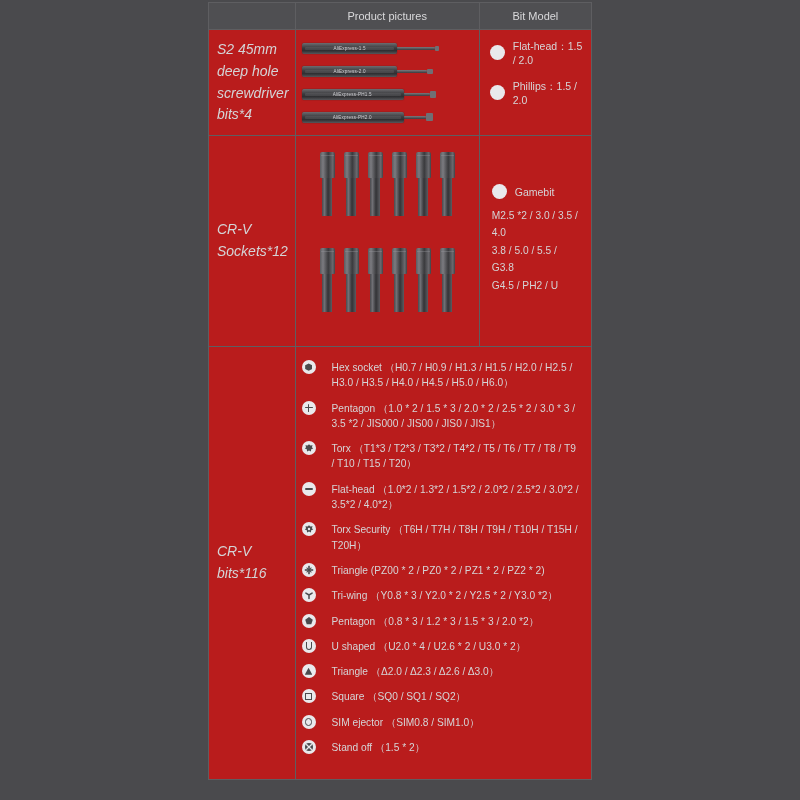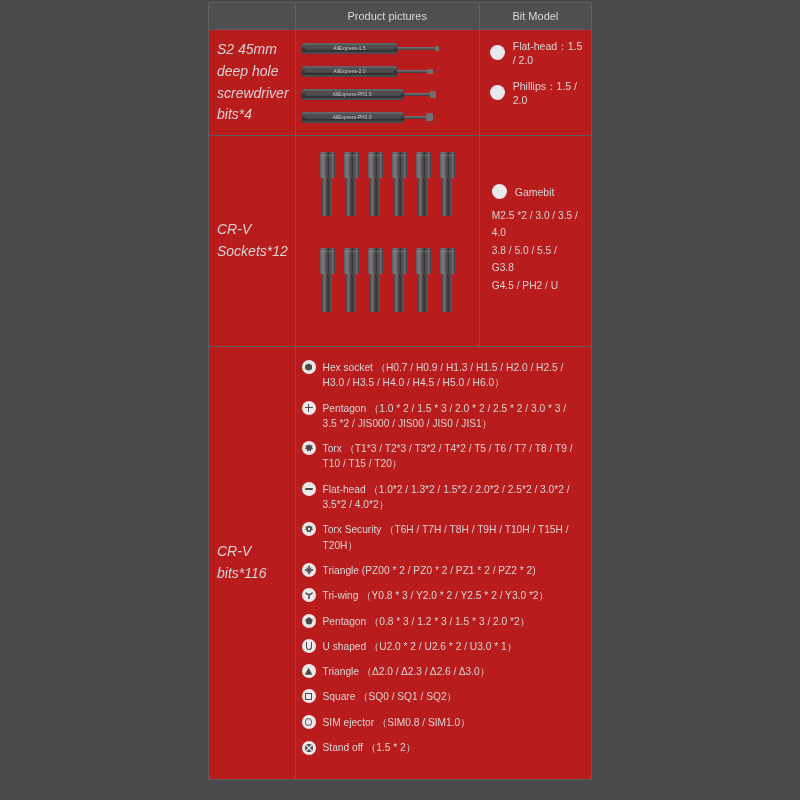--- a/index.html
+++ b/index.html
@@ -158,25 +158,25 @@
     border-radius: 1px;
   }
 
   
   td.bits-cell {
     vertical-align: top;
     padding: 12px 10px 12px 6px;
   }
   .bit-item {
     display: flex;
-    gap: 7px;
+    gap: 16px;
     align-items: flex-start;
     margin-bottom: 9px;
   }
-  .bit-item:last-child { margin-bottom: 12px; align-items: center; }
+  .bit-item:last-child { margin-bottom: 12px; }
   .bit-text {
     font-size: 10.2px;
     line-height: 1.5;
     color: #d5d5d7;
     padding-top: 1px;
   }
   .bit-text b { font-weight: normal; }
 
   
   .ico {
@@ -502,21 +502,21 @@
                   <path d="M7 3 L10.8 5.7 L9.3 10.2 L4.7 10.2 L3.2 5.7 Z" fill="#4a4a4d"></path>
                 </svg>
             </span>
             <span class="bit-text"><b>Pentagon</b>&nbsp;<span>（0.8 * 3 / 1.2 * 3 / 1.5 * 3 / 2.0 *2）</span></span>
           </div>
 
           <div class="bit-item">
             <span class="ico">
                 <span class="u"></span>
               </span>
-            <span class="bit-text"><b>U shaped</b>&nbsp;<span>（U2.0 * 2 / U2.6 * 2 / U3.0 * 1）</span></span>
+            <span class="bit-text"><b>U shaped</b>&nbsp;<span>（U2.0 * 4 / U2.6 * 2 / U3.0 * 2）</span></span>
           </div>
 
           <div class="bit-item">
             <span class="ico">
                 <span class="tri"></span>
               </span>
             <span class="bit-text"><b>Triangle</b>&nbsp;<span>（Δ2.0 / Δ2.3 / Δ2.6 / Δ3.0）</span></span>
           </div>
 
           <div class="bit-item">

